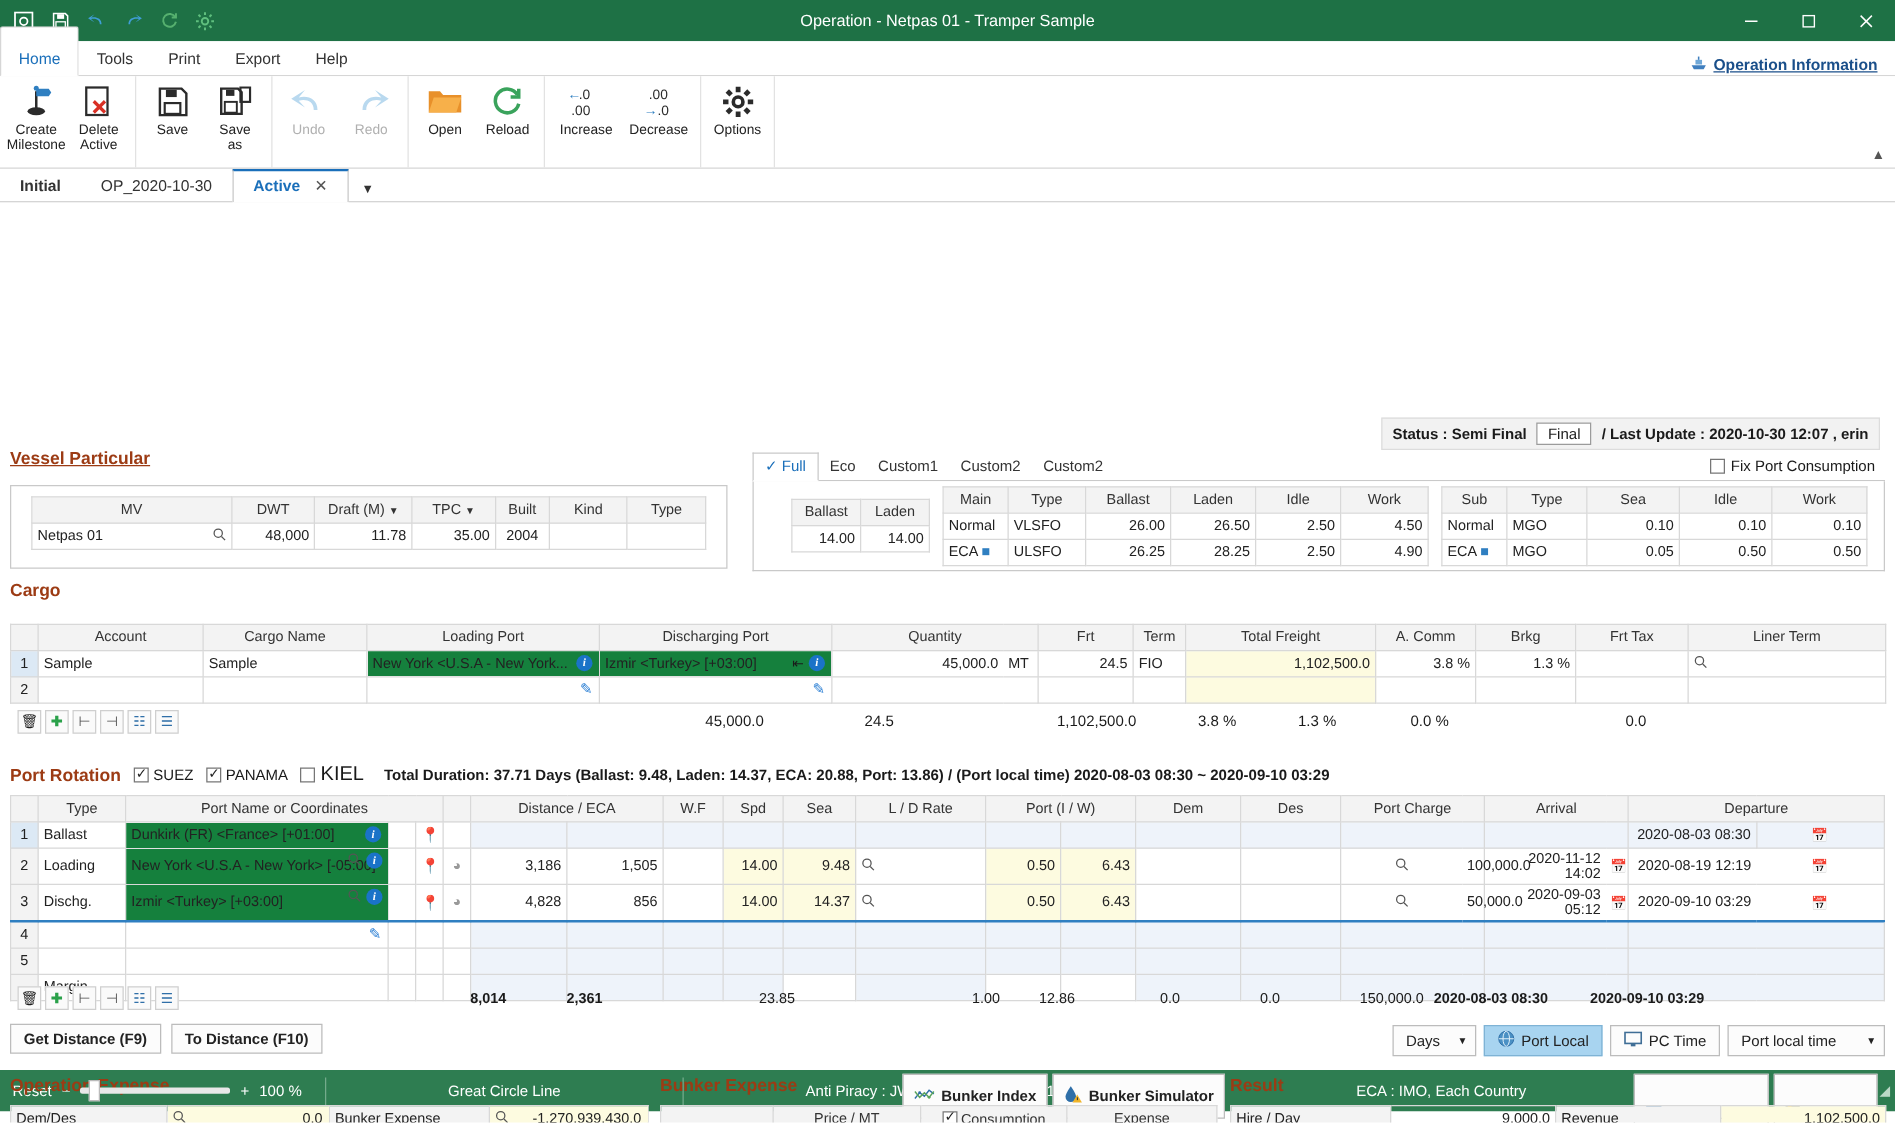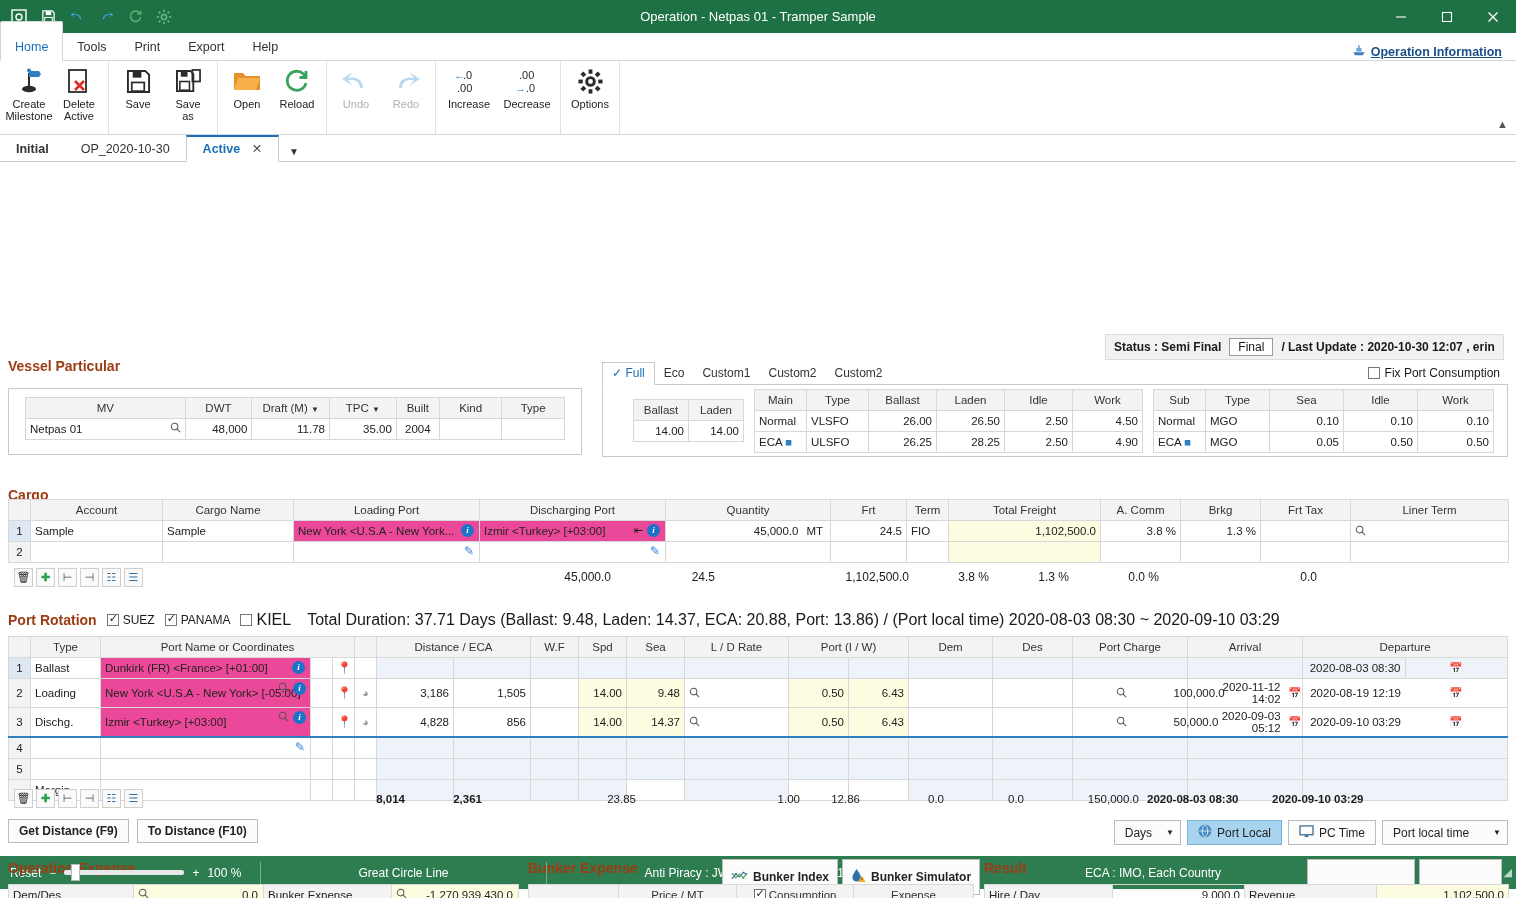--- a/index.html
+++ b/index.html
@@ -40,21 +40,21 @@
   
   .content { position:relative; height:694px; background:#fff; }
   .sec-title { font-size:14px; font-weight:bold; color:#9c3b14; }
   .panel { border:1px solid #c9c9c9; background:#fff; }
   table.grid { border-collapse:collapse; table-layout:fixed; }
   table.grid th, table.grid td { border:1px solid #d8d8d8; font-size:11.5px; padding:2px 4px; height:21px; font-weight:normal; color:#222; }
   table.grid th { background:#f3f3f3; text-align:center; color:#333; }
   .r { text-align:right; } .c { text-align:center; } .l { text-align:left; }
   .yel { background:#fdfbe0; }
   .red { color:#d40000; }
-  .grn { background:#ec4899; }
+  .grn { background:#15803d; }
   .bold { font-weight:bold; }
   .infoi { display:inline-block; width:13px; height:13px; border-radius:50%; background:#1a73c8; color:#fff; font-size:9px; font-weight:bold; text-align:center; line-height:13px; font-style:italic; font-family:"Liberation Serif",serif; vertical-align:-2px;}
   .pencil { color:#2b7fd4; font-size:12px; }
   .pin { color:#2fa82f; font-size:12px; }
   .spdm { color:#999; font-size:11px; }
   .cal { color:#c0392b; font-size:11px; }
   
   .gridtools { display:flex; gap:3px; padding:3px 6px; }
   .gt { width:19px; height:19px; border:1px solid #cfcfcf; background:#fafafa; display:flex; align-items:center; justify-content:center; font-size:11px; }
   
@@ -206,55 +206,55 @@
             <path d="M2 2h14l3 3v18H2z" fill="none" stroke="#2b2b2b" stroke-width="2"></path>
             <rect x="6" y="3" width="7" height="5" fill="#2b2b2b"></rect>
             <rect x="5" y="13" width="10" height="9" fill="none" stroke="#2b2b2b" stroke-width="1.6"></rect>
             <rect x="18" y="1" width="8" height="12" fill="none" stroke="#2b2b2b" stroke-width="1.8"></rect>
           </svg>
       </div>
       <div class="cap">Save<br>as</div>
     </div>
   </div>
   <div class="rgroup">
+    <div class="rbtn dis">
+      <div class="ico">
+        <svg width="30" height="24" viewBox="0 0 30 24">
+            <path d="M22 19 C22 10 14 7 7 9 L12 3 L1 10 L12 17 L7 11.5 C13 10 19 12 19 19 Z" fill="#b9d9ef"></path>
+          </svg>
+      </div>
+      <div class="cap">Undo</div>
+    </div>
+    <div class="rbtn dis">
+      <div class="ico">
+        <svg width="30" height="24" viewBox="0 0 30 24">
+            <path d="M8 19 C8 10 16 7 23 9 L18 3 L29 10 L18 17 L23 11.5 C17 10 11 12 11 19 Z" fill="#b9d9ef"></path>
+          </svg>
+      </div>
+      <div class="cap">Redo</div>
+    </div>
+  </div>
+  <div class="rgroup">
     <div class="rbtn">
       <div class="ico">
         <svg width="28" height="24" viewBox="0 0 28 24">
             <path d="M1 4h9l2.5 3H27v14H1z" fill="#e8902a"></path>
             <path d="M1 21 L5 9 H27 L23 21 Z" fill="#f7b04a"></path>
           </svg>
       </div>
       <div class="cap">Open</div>
     </div>
     <div class="rbtn">
       <div class="ico">
         <svg width="26" height="26" viewBox="0 0 26 26">
             <path d="M21 8 A9.5 9.5 0 1 0 22 15" fill="none" stroke="#3aa35c" stroke-width="2.8"></path>
             <path d="M22 3 L22 9.5 L15.5 9.5" fill="none" stroke="#3aa35c" stroke-width="2.8"></path>
           </svg>
       </div>
       <div class="cap">Reload</div>
-    </div>
-  </div>
-  <div class="rgroup">
-    <div class="rbtn dis">
-      <div class="ico">
-        <svg width="30" height="24" viewBox="0 0 30 24">
-            <path d="M22 19 C22 10 14 7 7 9 L12 3 L1 10 L12 17 L7 11.5 C13 10 19 12 19 19 Z" fill="#b9d9ef"></path>
-          </svg>
-      </div>
-      <div class="cap">Undo</div>
-    </div>
-    <div class="rbtn dis">
-      <div class="ico">
-        <svg width="30" height="24" viewBox="0 0 30 24">
-            <path d="M8 19 C8 10 16 7 23 9 L18 3 L29 10 L18 17 L23 11.5 C17 10 11 12 11 19 Z" fill="#b9d9ef"></path>
-          </svg>
-      </div>
-      <div class="cap">Redo</div>
     </div>
   </div>
   <div class="rgroup">
     <div class="rbtn wide">
       <div class="ico">
         <svg width="42" height="30" viewBox="0 0 42 30">
             <text x="6" y="13" font-size="11" fill="#2f7fc1" font-family="Liberation Sans">←</text>
             <text x="15" y="13" font-size="11" fill="#2b2b2b" font-family="Liberation Sans">.0</text>
             <text x="9" y="26" font-size="11" fill="#2b2b2b" font-family="Liberation Sans">.00</text>
           </svg>
@@ -306,21 +306,21 @@
 </div>
 
 <div class="content">
 
   <div style="position:absolute; left:1105px; top:172px; display:flex; align-items:center; gap:8px; background:#f2f2f2; border:1px solid #dcdcdc; padding:3px 8px; font-size:12px; font-weight:bold;">
     <span>Status : Semi Final</span>
     <span style="border:1px solid #9b9b9b; background:#fff; padding:1px 8px; font-weight:normal;">Final</span>
     <span>/ Last Update : 2020-10-30 12:07 , erin</span>
   </div>
 
-  <div style="position:absolute; left:8px; top:196px;" class="sec-title">Vessel Particular</div>
+  <div style="position:absolute; left:8px; top:196px;text-decoration:underline;" class="sec-title">Vessel Particular</div>
   <div class="panel" style="position:absolute; left:8px; top:226px; width:574px; height:67px;">
     <table class="grid" style="margin:8px 0 0 16px; width:540px;">
       <colgroup>
           <col style="width:148px">
           <col style="width:62px">
           <col style="width:72px">
           <col style="width:62px">
           <col style="width:40px">
           <col style="width:58px">
           <col style="width:58px">
@@ -444,21 +444,21 @@
           <td class="l">MGO</td>
           <td class="r">0.05</td>
           <td class="r">0.50</td>
           <td class="r">0.50</td>
         </tr>
       </tbody>
         </table>
     </div>
   </div>
 
-  <div style="position:absolute; left:8px; top:325px;" class="sec-title">Cargo</div>
+  <div style="position:absolute; left:8px; top:302px;" class="sec-title">Cargo</div>
   <table class="grid" style="position:absolute; left:8px; top:337px; width:1500px;">
     <colgroup>
       <col style="width:22px">
         <col style="width:132px">
         <col style="width:131px">
         <col style="width:186px">
         <col style="width:186px">
       <col style="width:137px">
         <col style="width:28px">
         <col style="width:76px">
@@ -562,21 +562,21 @@
       <span>SUEZ</span>
     </span>
     <span style="display:flex;align-items:center;gap:4px;font-size:12px;">
       <span class="cbx on"></span>
       <span>PANAMA</span>
     </span>
     <span style="display:flex;align-items:center;gap:4px;font-size:16px;">
       <span class="cbx"></span>
       <span>KIEL</span>
     </span>
-    <span style="font-size:16px;font-weight:normal;margin-left:6px;">Total Duration: 37.71 Days (Ballast: 9.48, Laden: 14.37, ECA: 20.88, Port: 13.86) / (Port local time) 2020-08-03 08:30 ~ 2020-09-10 03:29</span>
+    <span style="font-size:12px;font-weight:bold;margin-left:6px;">Total Duration: 37.71 Days (Ballast: 9.48, Laden: 14.37, ECA: 20.88, Port: 13.86) / (Port local time) 2020-08-03 08:30 ~ 2020-09-10 03:29</span>
   </div>
 
   <table class="grid" style="position:absolute; left:8px; top:474px; width:1500px;">
     <colgroup>
       <col style="width:22px">
         <col style="width:70px">
         <col style="width:210px">
         <col style="width:22px">
         <col style="width:22px">
         <col style="width:22px">

